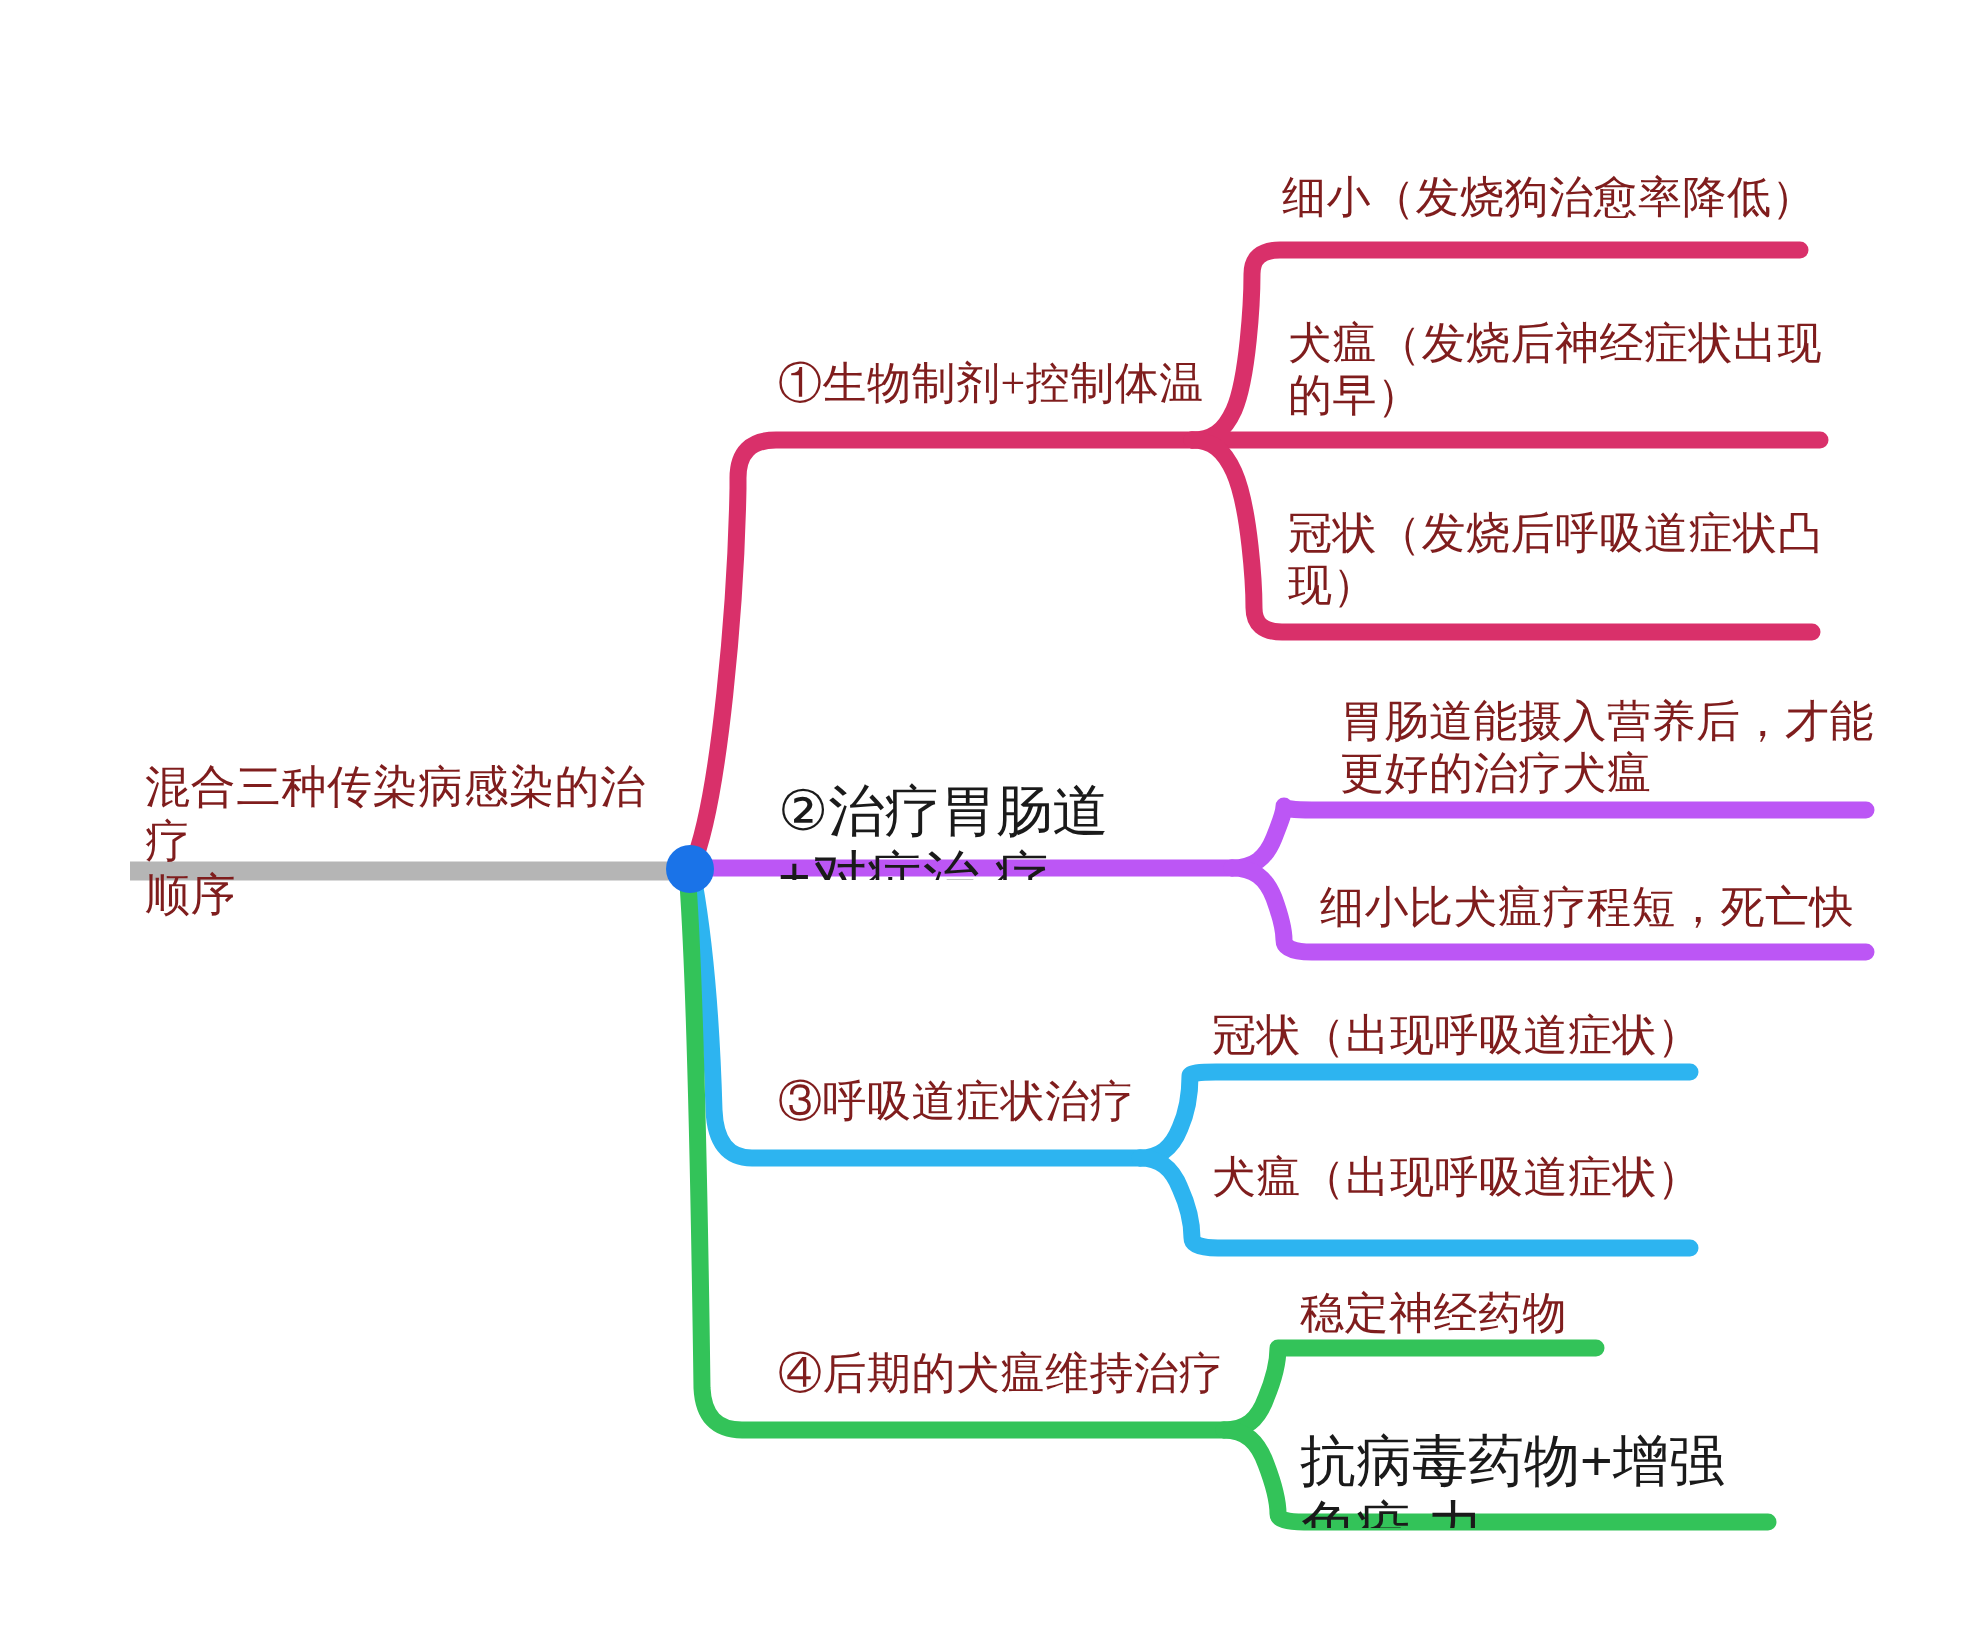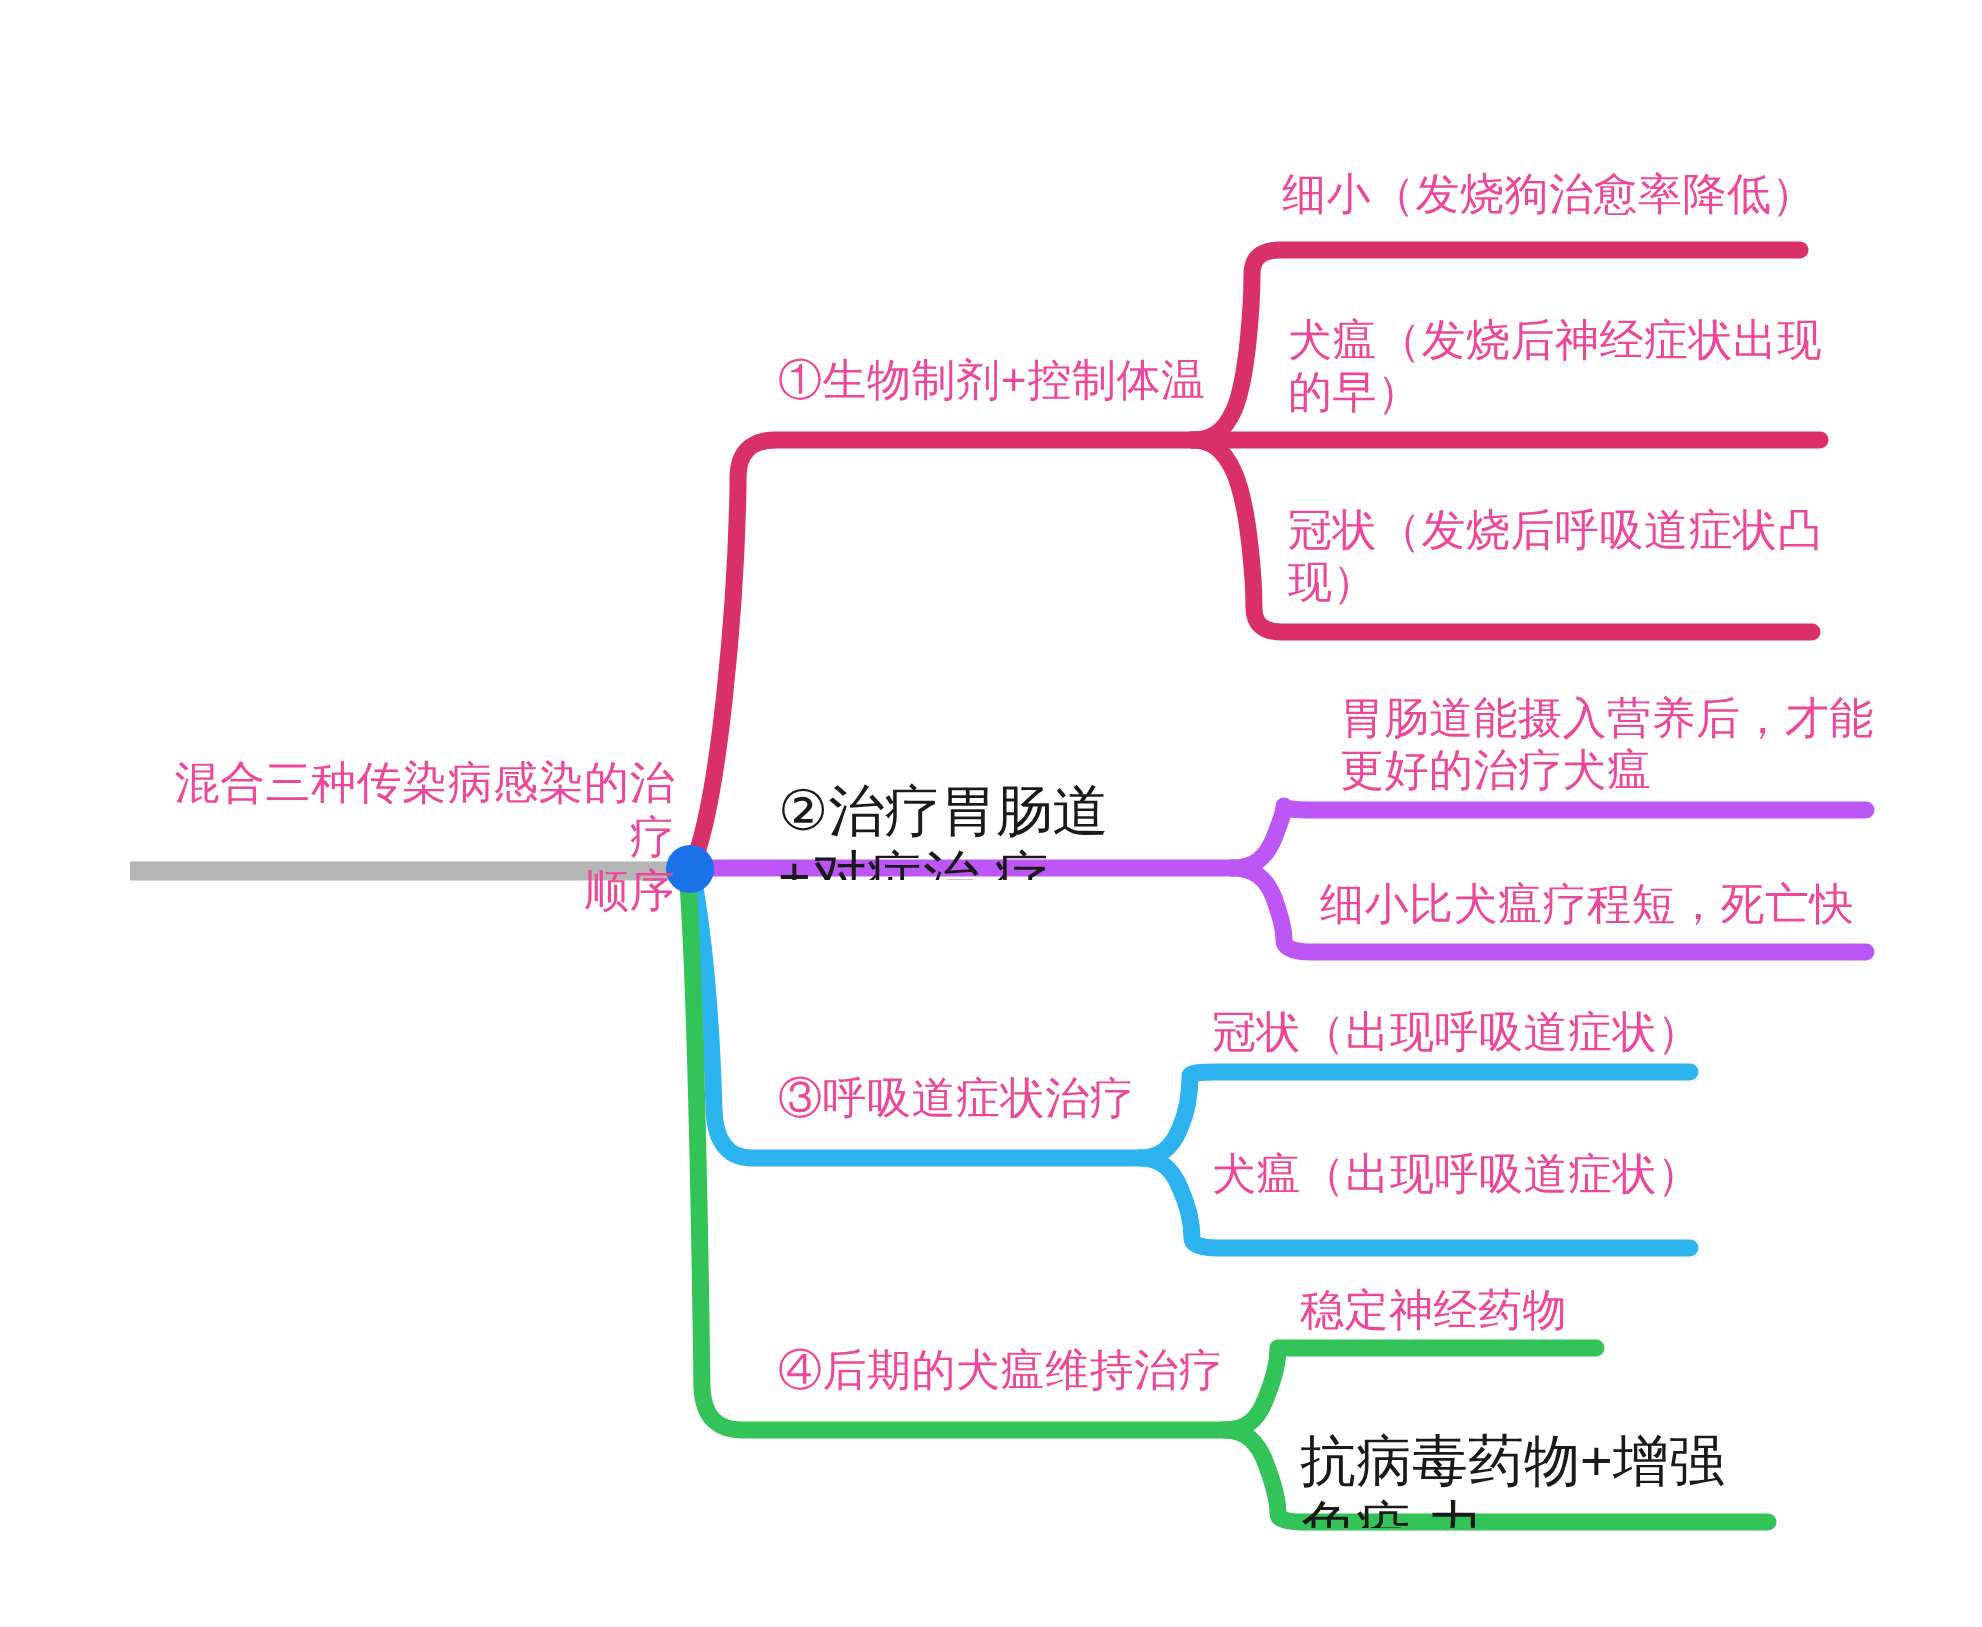--- a/index.html
+++ b/index.html
@@ -19,29 +19,29 @@
   }
   #edge-layer {
     position: absolute;
     left: 0;
     top: 0;
     width: 1982px;
     height: 1627px;
   }
   .node-label {
     position: absolute;
-    color: #ec4899;
+    color: #7f1d1d;
     font-size: 44px;
     line-height: 1.18;
     letter-spacing: 0.5px;
     white-space: pre-wrap;
-    font-family: Liberation Mono, monospace;
+    font-family: Liberation Serif, serif;
   }
   .node-label.center-title {
-    text-align: right;
+    text-align: left;
     font-size: 45px;
     line-height: 1.2;
   }
   .clipped-line {
     position: absolute;
     color: #1a1a1a;
     font-size: 56px;
     line-height: 1.18;
     overflow: hidden;
   }

